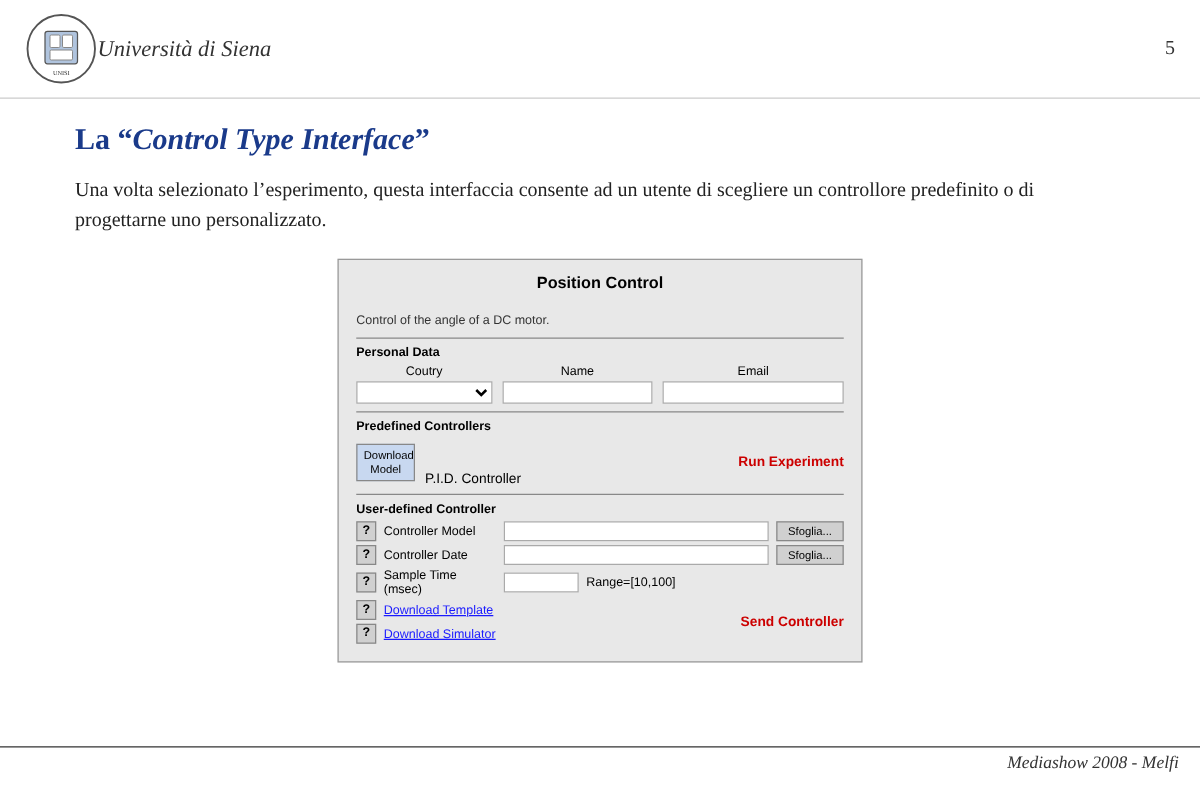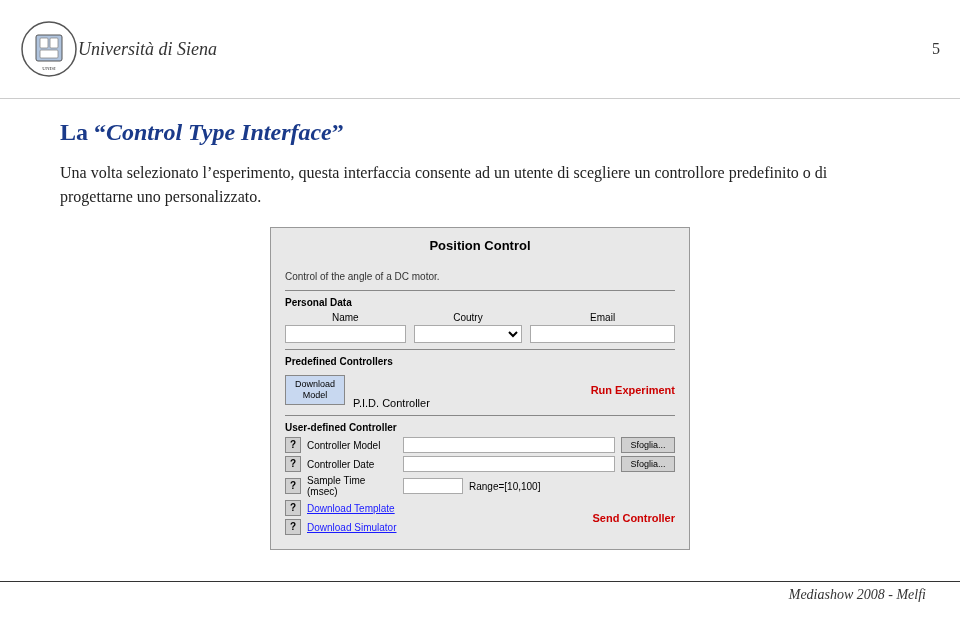--- a/index.html
+++ b/index.html
@@ -9,21 +9,21 @@
       width: 960px;
       height: 629px;
       overflow: hidden;
       position: relative;
     }
 
     
     .header {
       display: flex;
       align-items: center;
-      padding: 20px 20px;
+      padding: 10px 20px;
       border-bottom: 1px solid #ccc;
       position: relative;
     }
     .header-title {
       font-size: 18px;
       font-style: italic;
       color: #333;
       flex: 1;
     }
     .header-page-num {
@@ -143,21 +143,21 @@
       gap: 8px;
       margin-top: 4px;
     }
     .btn-download {
       background: #c8d8f0;
       border: 1px solid #888;
       font-size: 9px;
       padding: 3px 5px;
       cursor: pointer;
       text-align: center;
-      width: 60px;
+      width: 47px;
       line-height: 1.2;
       color: #000;
     }
     .pid-label {
       font-size: 11px;
       flex: 1;
       color: #000;
       margin-top: 26px;
     }
     .btn-run {
@@ -246,26 +246,26 @@
     }
     .download-link-row {
       display: flex;
       align-items: center;
       gap: 6px;
     }
 
     
     .footer {
       position: absolute;
-      bottom: 26px;
+      bottom: 10px;
       left: 0;
       right: 0;
       display: flex;
       justify-content: flex-end;
-      padding: 0 34px;
+      padding: 0 17px;
       border-top: 1px solid #333;
     }
     .footer-text {
       font-size: 14px;
       color: #333;
       font-style: italic;
       padding-top: 5px;
     }
 
     
@@ -302,29 +302,29 @@
 
   <div class="form-panel">
 
     <div class="panel-title">Position Control</div>
     <div class="panel-subtitle">Control of the angle of a DC motor.</div>
     <hr class="panel-divider">
 
     <div class="personal-data">
       <div class="section-label">Personal Data</div>
       <div class="personal-data-row">
-        <div class="personal-data-col">
-          <label>Name</label>
-          <input type="text" value="" style="">
-        </div>
         <div class="personal-data-col country">
           <label>Coutry</label>
           <select>
             <option value=""></option>
           </select>
+        </div>
+        <div class="personal-data-col">
+          <label>Name</label>
+          <input type="text" value="" style="">
         </div>
         <div class="personal-data-col email-col">
           <label>Email</label>
           <input type="text" value="" style="">
         </div>
       </div>
     </div>
 
     <hr class="panel-divider">
 

